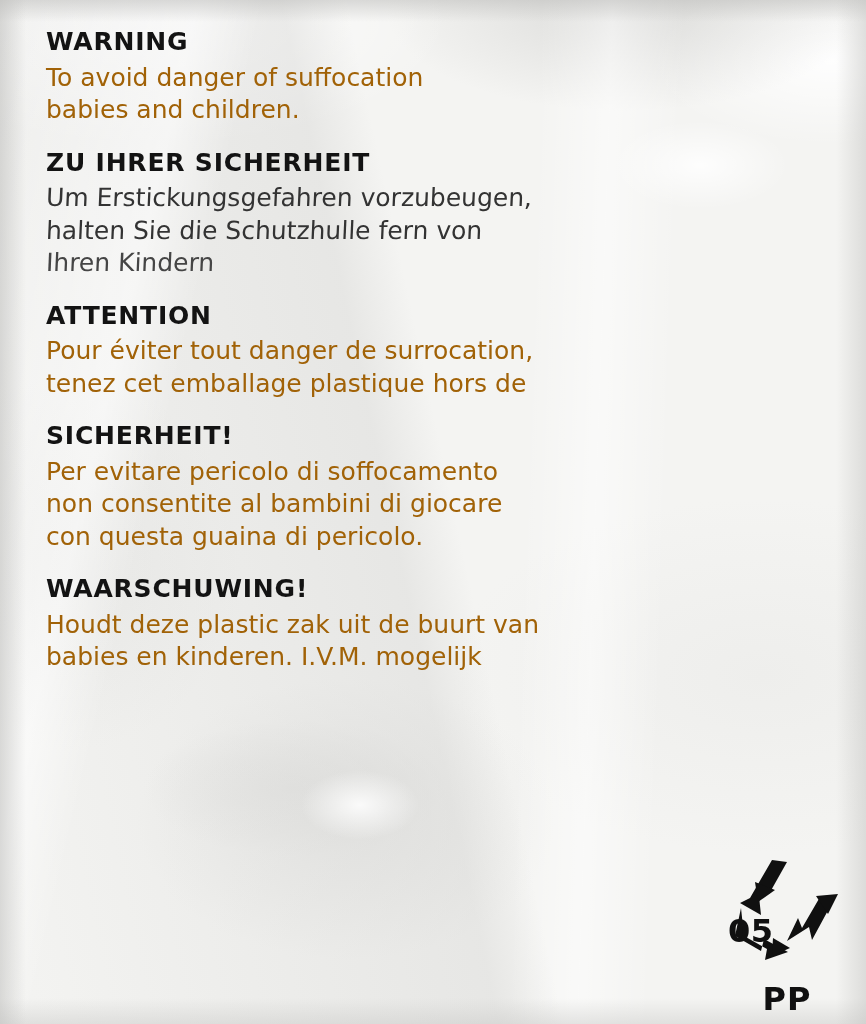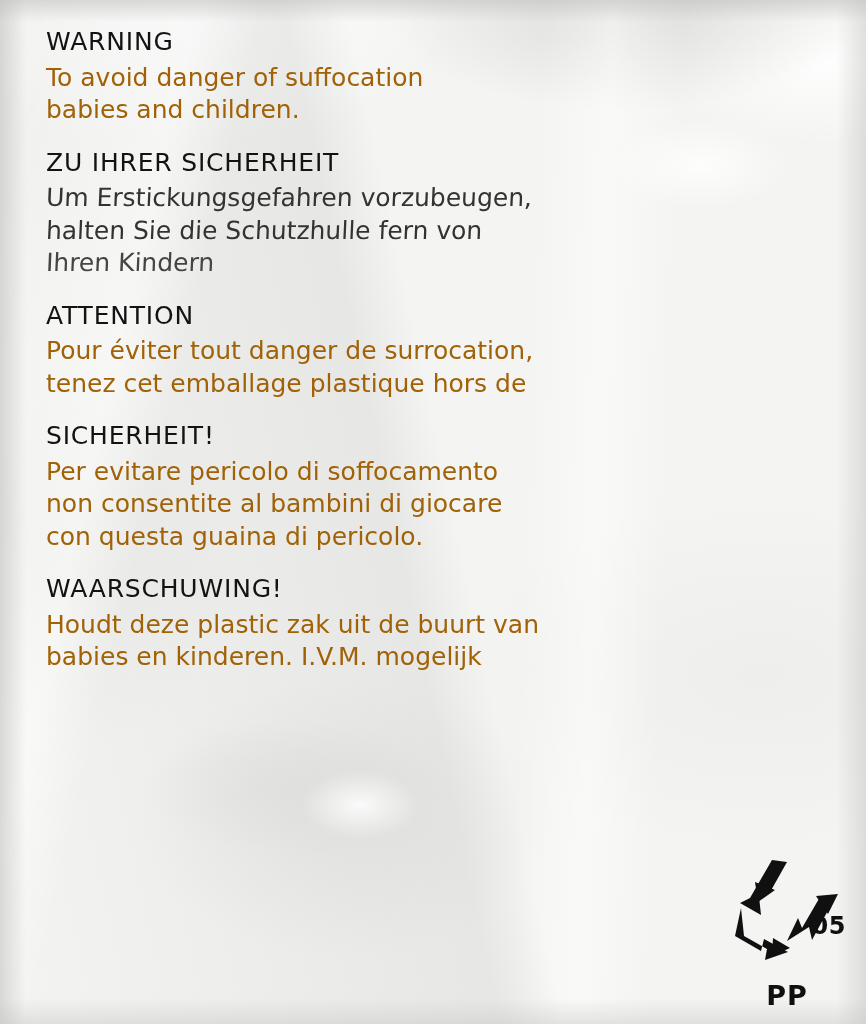--- a/index.html
+++ b/index.html
@@ -60,21 +60,21 @@
     position: absolute;
     left: 46px;
     top: 26px;
     width: 660px;
   }
 
   .warning-section {
     margin-bottom: 20px;
   }
   .heading {
-    font-weight: normal;
+    font-weight: bold;
     font-size: 25px;
     letter-spacing: 0.8px;
     color: #131313;
     line-height: 1.30;
     margin-bottom: 3px;
     white-space: pre;
   }
   .body-line {
     font-size: 25px;
     color: #a16207;
@@ -103,32 +103,32 @@
     text-align: center;
   }
   #recycle-mark svg {
     display: block;
   }
   #recycle-number {
     position: absolute;
     left: 0;
     top: 56px;
     width: 118px;
-    text-align: right;
-    font-size: 24px;
+    text-align: left;
+    font-size: 32px;
     font-weight: bold;
     color: #101010;
     letter-spacing: 0.5px;
   }
   #resin-code {
     position: absolute;
     left: 0;
     top: 124px;
     width: 118px;
-    font-size: 27px;
+    font-size: 32px;
     font-weight: bold;
     letter-spacing: 1px;
     color: #101010;
   }
 
   .sheen {
     position: absolute;
     pointer-events: none;
     border-radius: 50%;
     background: radial-gradient(ellipse at center, rgba(255,255,255,0.85) 0%, rgba(255,255,255,0) 70%);

